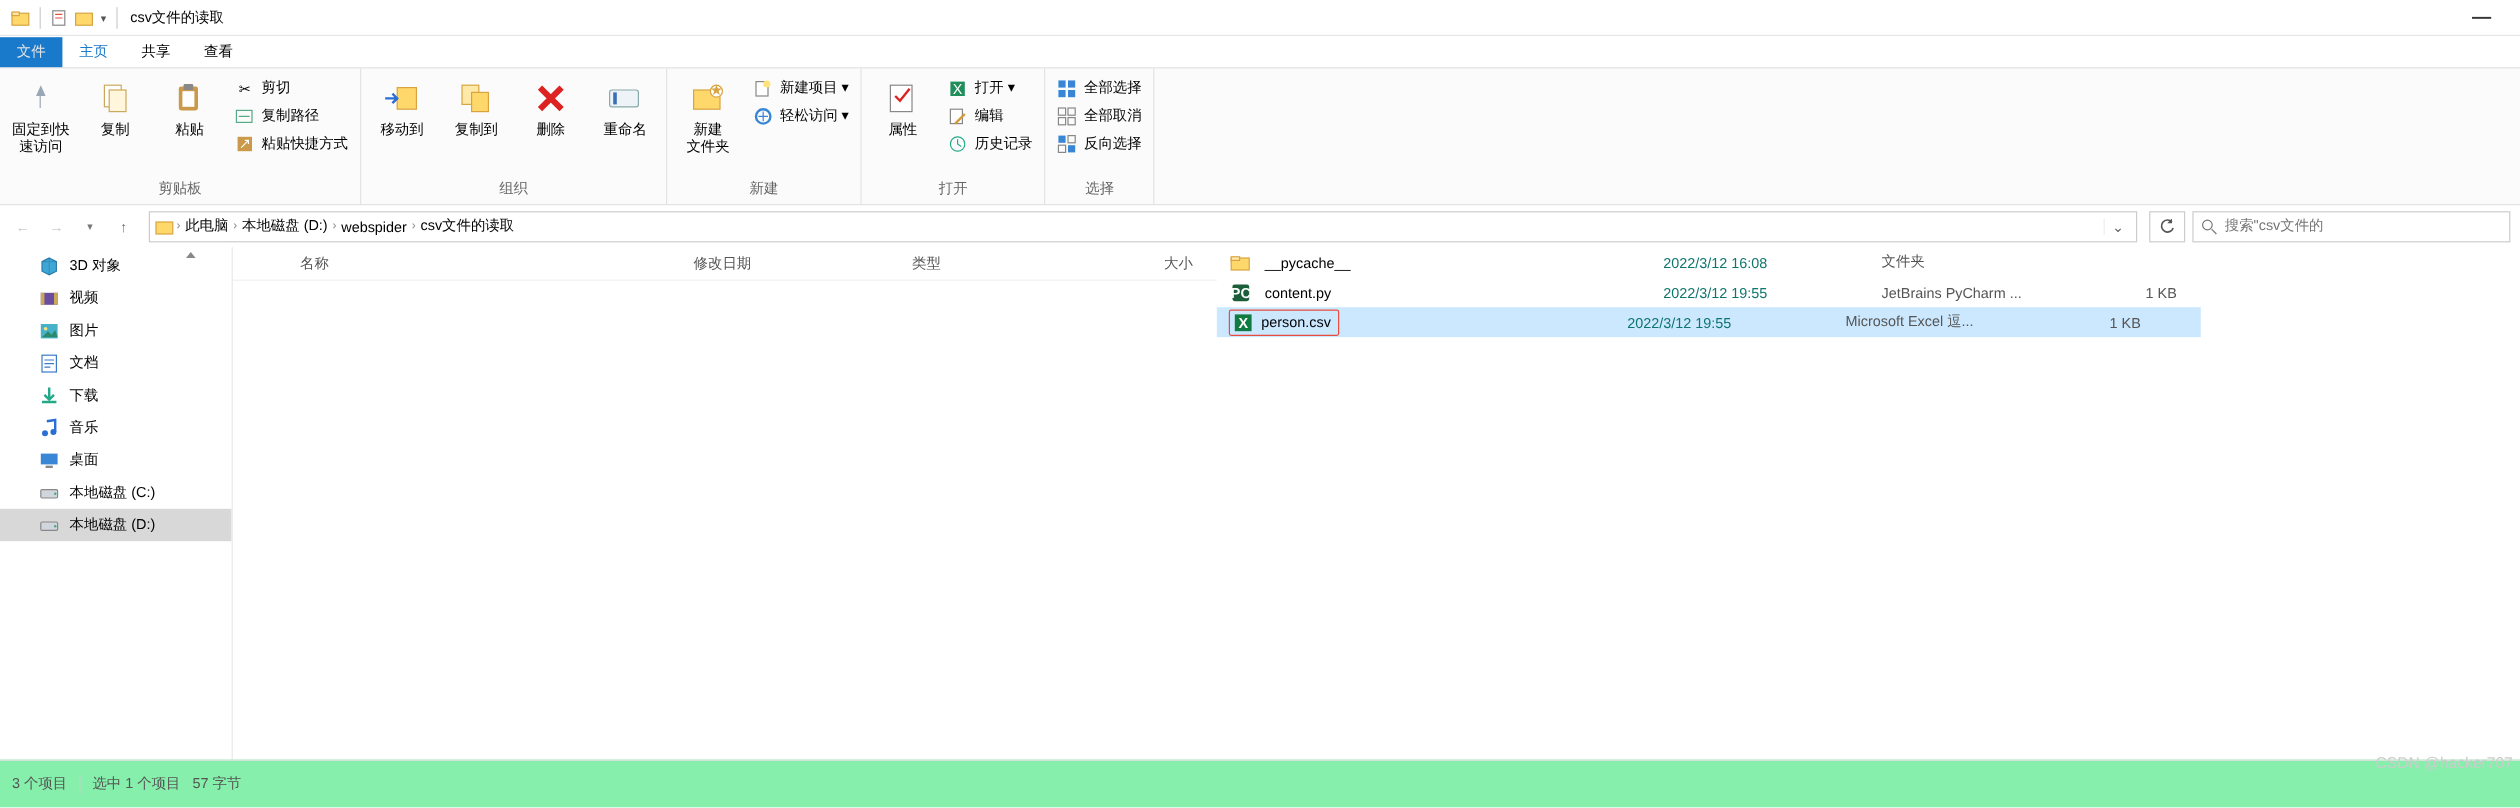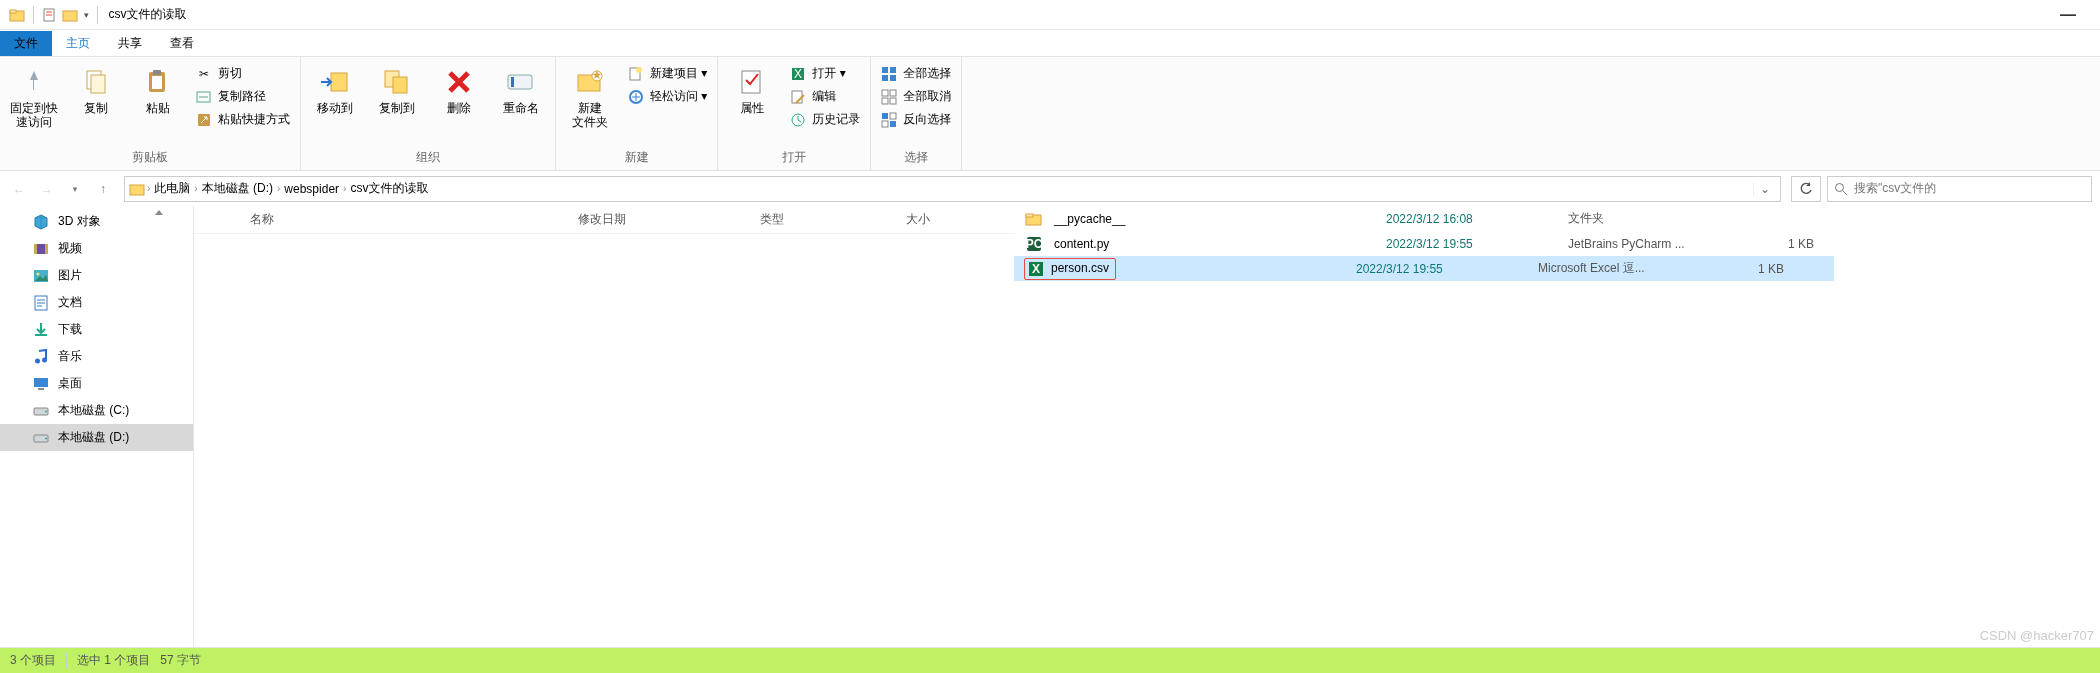--- a/index.html
+++ b/index.html
@@ -4,21 +4,21 @@
 <style>
 *{box-sizing:border-box;margin:0;padding:0;font-family:"Microsoft YaHei","Segoe UI",sans-serif;font-size:12px;user-select:none}
 body{background:#fff;width:2100px;height:673px;overflow:hidden;position:relative}
 .titlebar{height:30px;display:flex;align-items:center;padding:0 6px;border-bottom:1px solid #e5e5e5}
 .titlebar .tico{margin:0 3px}
 .titlebar .sep{width:1px;height:18px;background:#ccc;margin:0 5px}
 .titlebar .title{margin-left:6px}
 .titlebar .min{position:absolute;right:24px;top:6px;font-size:16px;font-weight:bold;color:#333}
 .tabbar{height:26px;background:#fff;display:flex;align-items:flex-end}
 .tab{padding:4px 14px;cursor:pointer}
-.tab.active{background:#1979ca;color:#000000}
+.tab.active{background:#1979ca;color:#e5e5e5}
 .tab.hot{color:#1979ca}
 .ribbon{height:115px;background:#fbfbfb;border-top:1px solid #e3e3e3;border-bottom:1px solid #e3e3e3;display:flex}
 .group{display:flex;flex-direction:column;justify-content:space-between;border-right:1px solid #e3e3e3;padding:4px 8px 2px 8px}
 .group-body{display:flex;flex:1;align-items:flex-start;gap:10px}
 .big-btn{display:flex;flex-direction:column;align-items:center;justify-content:flex-start;width:52px;padding-top:4px;cursor:pointer;text-align:center}
 .big-btn .ico{width:34px;height:34px;display:flex;align-items:center;justify-content:center}
 .big-btn .lbl{margin-top:2px;line-height:14px}
 .col-btns{display:flex;flex-direction:column;gap:4px;padding-top:3px}
 .mini-btn{display:flex;align-items:center;gap:6px;cursor:pointer;padding:1px 2px}
 .mini-btn .ico{width:16px;height:16px;display:inline-flex;align-items:center;justify-content:center}
@@ -38,30 +38,30 @@
 .side-scroll::before{content:"";position:absolute;top:4px;left:0;border-left:4px solid transparent;border-right:4px solid transparent;border-bottom:5px solid #888}
 .side-item{display:flex;align-items:center;gap:8px;height:27px;padding-left:32px;cursor:pointer}
 .side-item.sel{background:#d8d8d8}
 .side-item .sico{width:18px;height:18px;display:flex;align-items:center;justify-content:center}
 .filepane{flex:1;display:flex;flex-direction:row}
 .cols{height:28px;display:flex;align-items:center;color:#555;border-bottom:1px solid #f1f1f1}
 .col{padding-left:12px}
 .c-name{width:328px;margin-left:44px}
 .c-date{width:182px}
 .c-type{width:146px}
-.c-size{width:120px;text-align:left;padding-right:20px}
+.c-size{width:120px;text-align:right;padding-right:20px}
 .row{height:25px;display:flex;align-items:center;padding-left:10px}
 .row .fico{width:20px;height:20px;margin-right:10px;display:flex;align-items:center;justify-content:center}
 .row .fname{width:332px}
 .row .fdate{width:182px;color:#0f766e}
 .row .ftype{width:146px;color:#555}
 .row .fsize{width:120px;text-align:right;padding-right:20px;color:#555}
 .row.sel{background:#cce8ff}
 .name-hl{display:inline-block;border:1px solid #e74c3c;padding:1px 6px 1px 2px;border-radius:2px}
-.status{position:absolute;bottom:0;left:0;right:0;height:26px;border-top:1px solid #e3e3e3;display:flex;align-items:center;padding:0 10px;gap:10px;color:#555;background:#bef264}
+.status{position:absolute;bottom:0;left:0;right:0;height:40px;border-top:1px solid #e3e3e3;display:flex;align-items:center;padding:0 10px;gap:10px;color:#555;background:#86efac}
 .status .ssep{width:1px;height:16px;background:#ccc}
 .watermark{position:absolute;right:6px;bottom:30px;color:#ccc;font-size:13px}
 svg{display:block}
 </style>
 </head>
 <body>
 
 <div class="titlebar">
   <span class="tico">
     <svg width="16" height="16">

